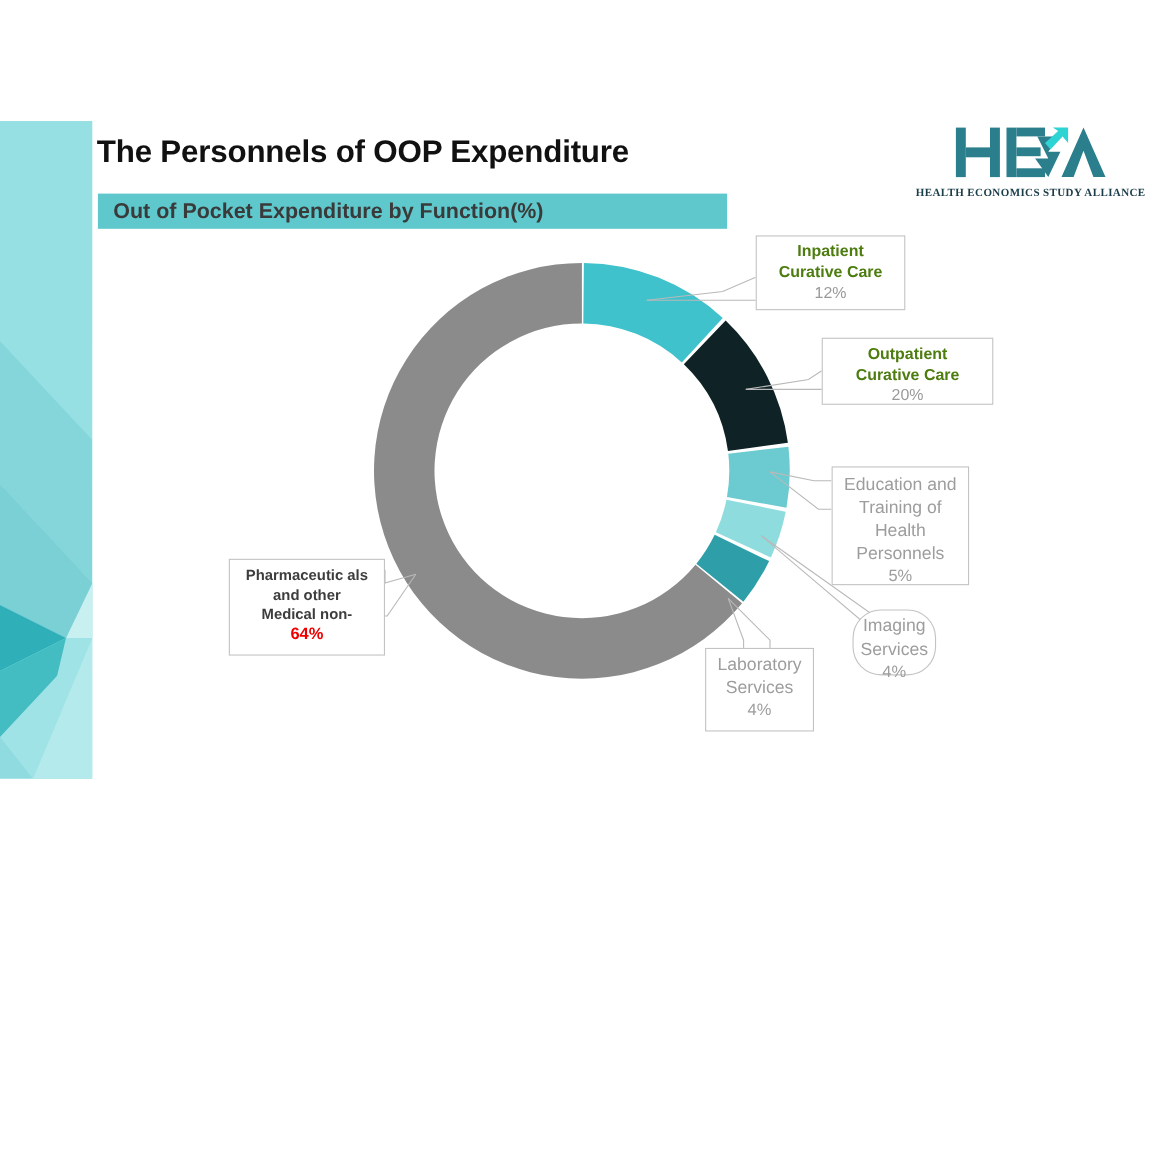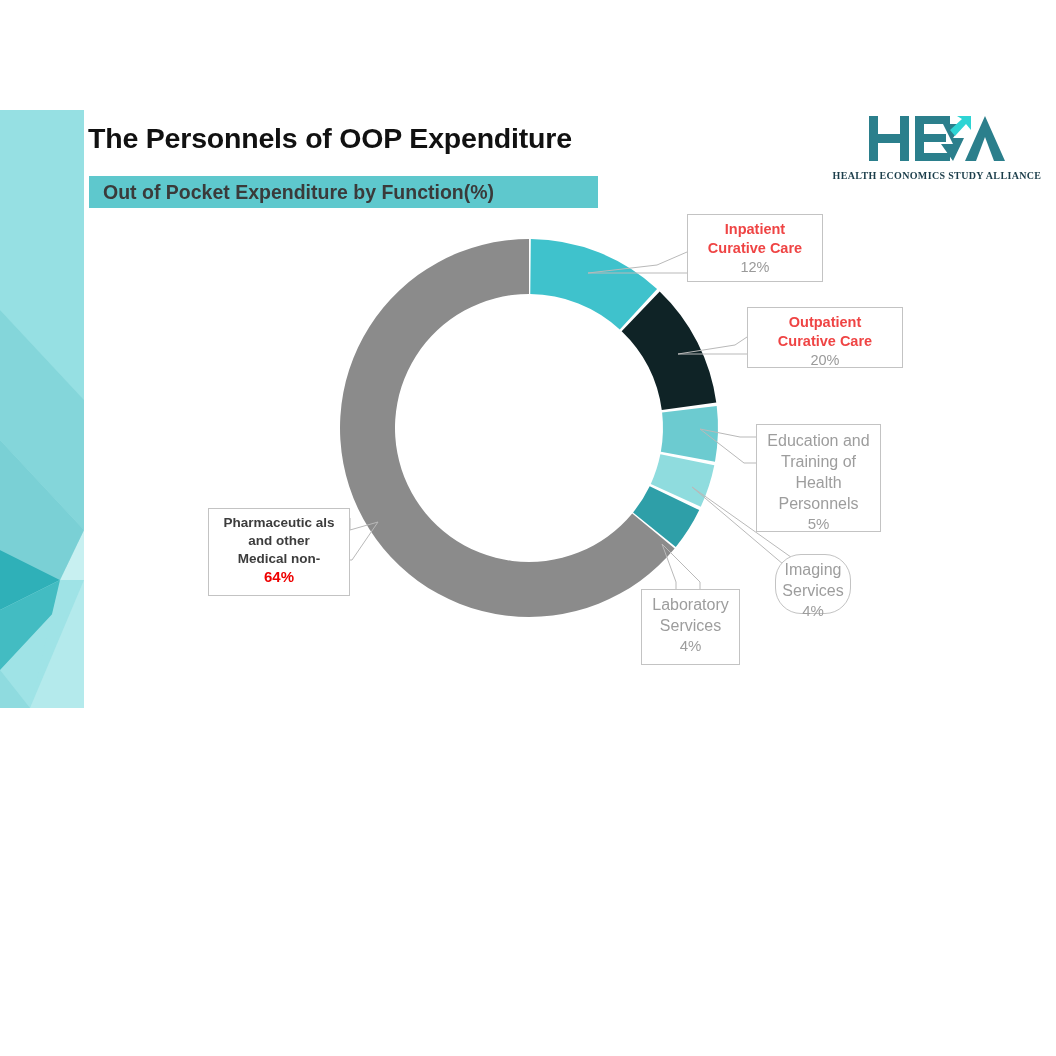--- a/index.html
+++ b/index.html
@@ -35,21 +35,21 @@
     color: #111111;
     letter-spacing: -0.2px;
     white-space: nowrap;
   }
 
   
   #subtitle-banner {
     position: absolute;
     left: 89px;
     top: 176px;
-    width: 509px;
+    width: 572px;
     height: 32px;
     background: #5ec8cd;
     display: flex;
     align-items: center;
   }
   #subtitle-text {
     padding-left: 14px;
     font-size: 19.5px;
     font-weight: bold;
     color: #3a3a3a;
@@ -97,21 +97,21 @@
   }
   .callout .cl-label {
     display: block;
     white-space: pre-line;
   }
   .callout .cl-value { display: block; }
 
   .callout.dark .cl-label {
     font-size: 14.5px;
     font-weight: bold;
-    color: #ef4444;
+    color: #4d7c0f;
   }
   .callout.dark .cl-value {
     font-size: 14.5px;
     color: #9a9a9a;
   }
   .callout.light .cl-label {
     font-size: 16px;
     color: #9d9d9d;
   }
   .callout.light .cl-value {

